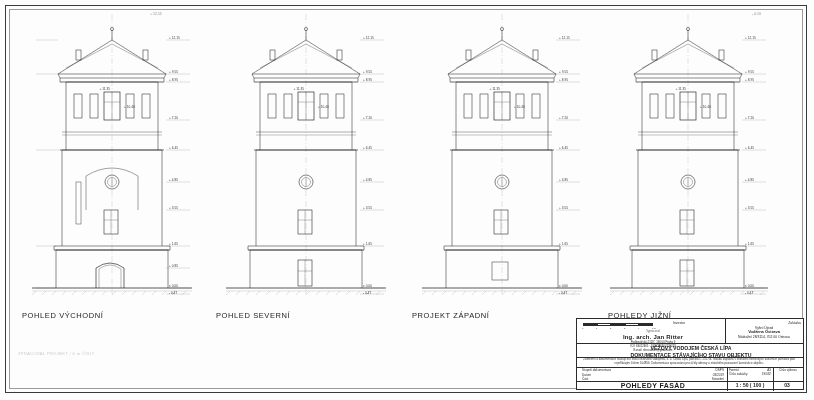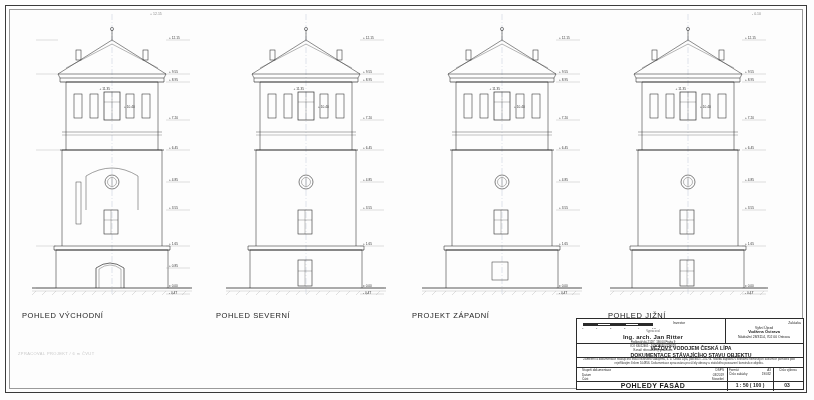--- a/index.html
+++ b/index.html
@@ -667,21 +667,21 @@
         <text x="145" y="138.5">+ 6.45</text>
         <text x="145" y="170.5">+ 4.85</text>
         <text x="145" y="198.5">+ 3.55</text>
         <text x="145" y="234.5">+ 1.65</text>
         <text x="145" y="276.5">± 0.00</text>
         <text x="145" y="283.5">- 0.47</text>
         <text x="100" y="98">+ 10.40</text>
         <text x="86" y="80" text-anchor="end">+ 11.35</text>
       </g>
     </svg>
-    <div class="caption">POHLED JIŽNÍ</div>
+    <div class="caption">POHLEDY JIŽNÍ</div>
   </div>
 
   <div class="titleblock">
 
     <div class="tb-scalebar">
       <div class="seg fill" style="left:0; width:14px;"></div>
       <div class="seg" style="left:14px; width:14px;"></div>
       <div class="seg fill" style="left:28px; width:14px;"></div>
       <div class="seg" style="left:42px; width:14px;"></div>
       <div class="seg fill" style="left:56px; width:14px;"></div>

